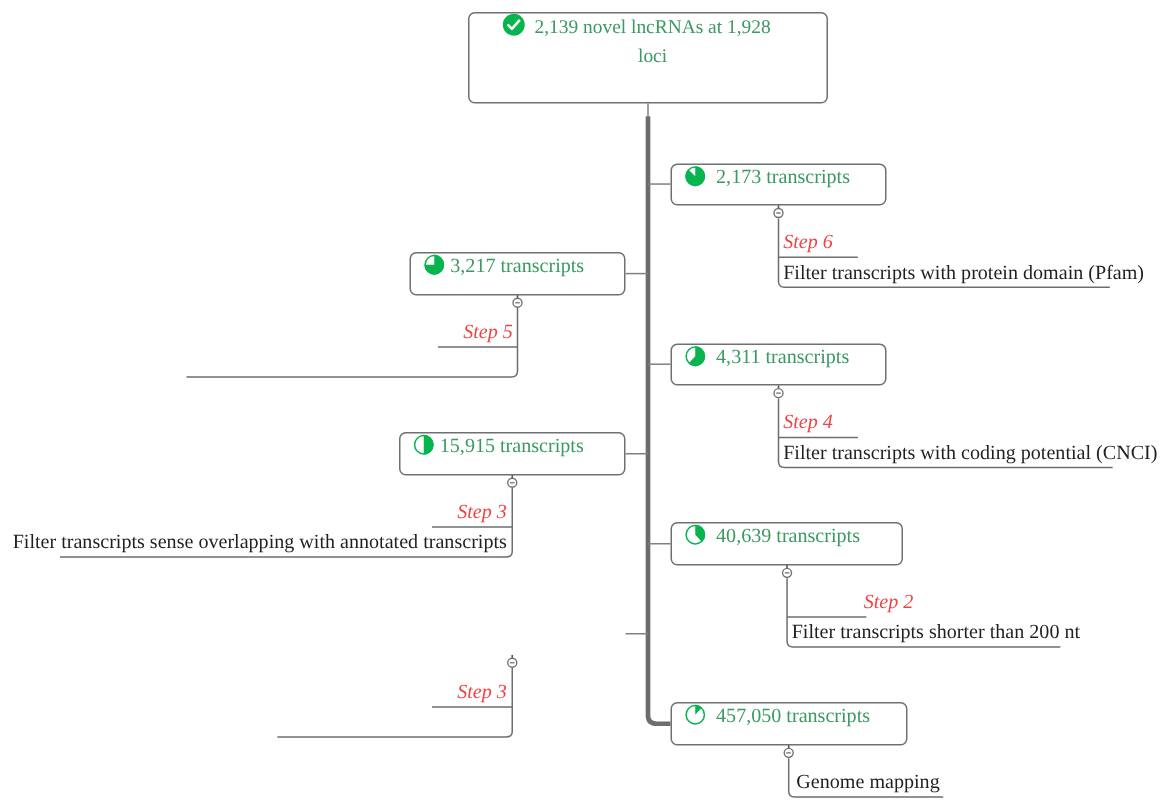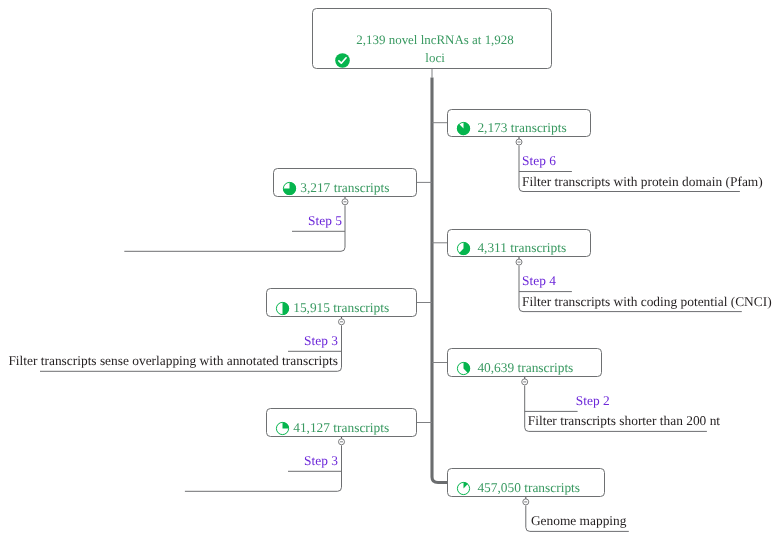--- a/index.html
+++ b/index.html
@@ -2,25 +2,25 @@
 <html><head>
 <meta charset="utf-8">
 <style>
   html,body{margin:0;padding:0;}
   body{width:779px;height:540px;background:#ffffff;font-family:"Liberation Serif",serif;
        position:relative;overflow:hidden;-webkit-font-smoothing:antialiased;
        text-rendering:geometricPrecision;}
   .stage{position:absolute;left:0;top:0;width:779px;height:540px;}
   svg.lines{position:absolute;left:0;top:0;width:779px;height:540px;overflow:visible;}
   .node{position:absolute;box-sizing:border-box;border:1px solid #6e7072;border-radius:4.5px;
-        background:#ffffff;display:flex;align-items:flex-end;padding-left:8.2px;}
+        background:#ffffff;display:flex;align-items:flex-start;padding-left:8.2px;}
   .node .lbl{font-size:13.4px;white-space:nowrap;color:#3a9a62;}
   .node .ico{flex:0 0 auto;display:block;margin-right:6.2px;line-height:0;}
   .txt{position:absolute;font-size:13.4px;color:#231f20;white-space:nowrap;line-height:14px;}
-  .stepname{position:absolute;font-size:13.4px;color:#6d28d9;white-space:nowrap;line-height:14px;}
+  .stepname{position:absolute;font-size:13.4px;font-style:italic;color:#ef4444;white-space:nowrap;line-height:14px;}
   .node.left-node .ico{margin-right:3.0px;}
   #root-node{left:312.3px;top:8.3px;width:239.5px;height:60.4px;padding-left:22px;}
   #root-node .lbl{position:absolute;left:0;right:0;text-align:center;line-height:18.2px;font-size:12.95px;margin-left:6px;}
   #root-node .lbl span{display:block;}
   #blast-node{left:443.3px;top:72.5px;width:277.2px;height:29.8px;padding-left:11.3px;}
   #blast-node .lbl{color:#231f20;font-size:13.0px;}
 </style>
 </head>
 <body>
 
@@ -127,27 +127,20 @@
         </svg></span>
     <span class="lbl">15,915 transcripts</span>
   </div>
   <div class="node" style="left:447.0px;top:348.4px;width:155.4px;height:28.3px;">
     <span class="ico"><svg width="15" height="15" viewBox="0 0 15 15">
           <circle cx="7.5" cy="7.5" r="6.1" fill="none" stroke="#06b54e" stroke-width="1"></circle>
           <path d="M 7.5 7.5 L 7.5 0.9000000000000004 A 6.6 6.6 0 0 1 12.02 12.31 Z" fill="#06b54e"></path>
         </svg></span>
     <span class="lbl">40,639 transcripts</span>
   </div>
-  <div class="node left-node" style="left:266.0px;top:408.3px;width:151.0px;height:28.3px;">
-    <span class="ico"><svg width="15" height="15" viewBox="0 0 15 15">
-          <circle cx="7.5" cy="7.5" r="6.1" fill="none" stroke="#06b54e" stroke-width="1"></circle>
-          <path d="M 7.5 7.5 L 7.5 0.9000000000000004 A 6.6 6.6 0 0 1 14.10 7.50 Z" fill="#06b54e"></path>
-        </svg></span>
-    <span class="lbl">41,127 transcripts</span>
-  </div>
   <div class="node" style="left:447.0px;top:468.4px;width:157.5px;height:28.3px;">
     <span class="ico"><svg width="15" height="15" viewBox="0 0 15 15">
           <circle cx="7.5" cy="7.5" r="6.1" fill="none" stroke="#06b54e" stroke-width="1"></circle>
           <path d="M 7.5 7.5 L 7.5 0.9000000000000004 A 6.6 6.6 0 0 1 12.02 2.69 Z" fill="#06b54e"></path>
         </svg></span>
     <span class="lbl">457,050 transcripts</span>
   </div>
 
   <div class="stepname" style="left:522.1px;top:154.0px;">Step 6</div>
   <div class="txt" style="left:522.1px;top:174.5px;">Filter transcripts with protein domain (Pfam)</div>

